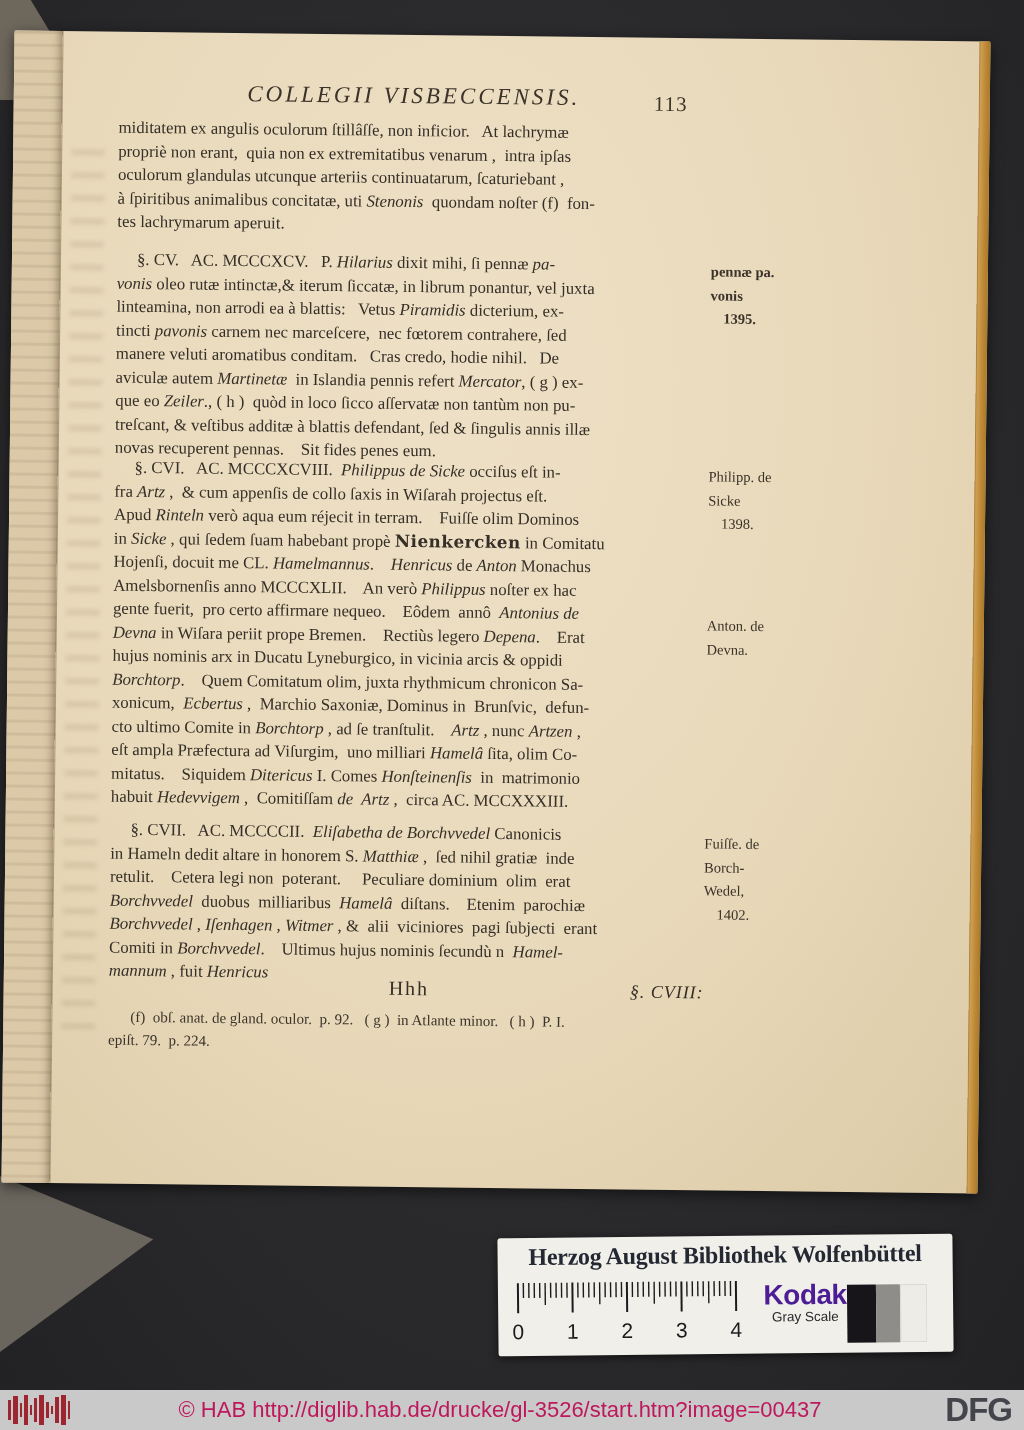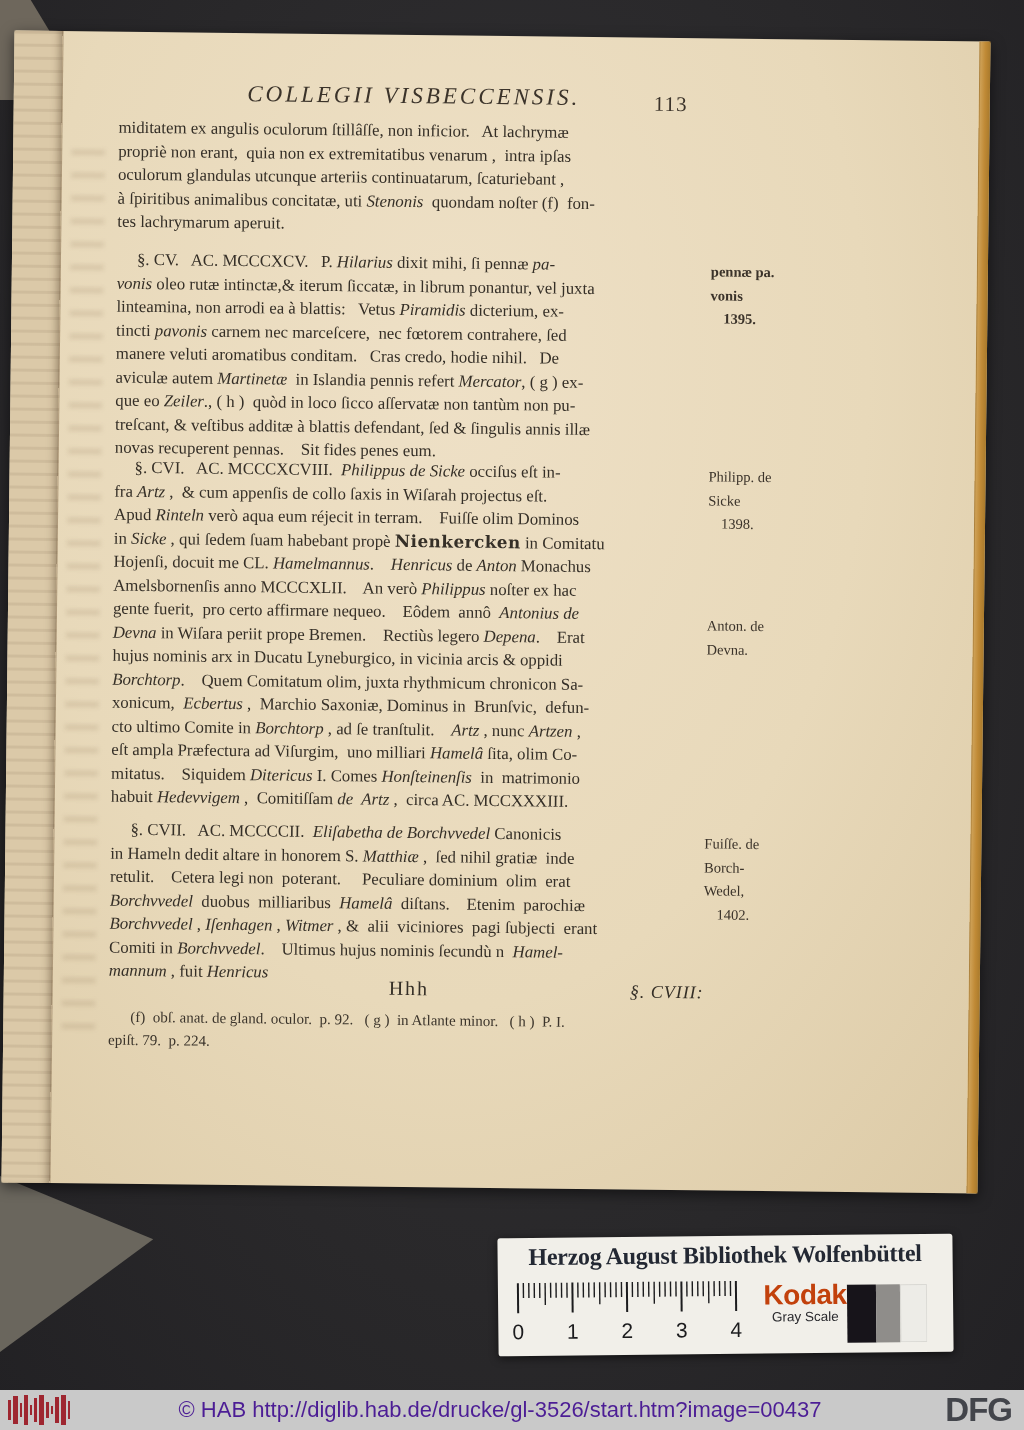--- a/index.html
+++ b/index.html
@@ -94,42 +94,42 @@
   }
   .ruler{position:absolute;left:12px;top:44px;width:240px;height:36px;}
   .ruler-numbers{position:absolute;left:12px;top:82px;width:240px;height:26px;}
   .ruler-numbers span{
     position:absolute;transform:translateX(-50%);
     font-family:"Liberation Sans",sans-serif;font-size:21px;color:#1c1c1e;
   }
   .kodak-brand{position:absolute;left:262px;top:46px;width:90px;text-align:center;}
   .kodak-word{
     font-family:"Liberation Sans",sans-serif;font-weight:bold;font-size:28px;
-    color:#c2410c;letter-spacing:-.5px;line-height:28px;
+    color:#4c1d95;letter-spacing:-.5px;line-height:28px;
   }
   .kodak-sub{
     font-family:"Liberation Sans",sans-serif;font-size:13.5px;color:#2a2a2e;line-height:16px;
   }
   .patches{position:absolute;left:349px;top:50px;height:58px;display:flex;}
   .patch{height:58px;}
   .patch.black{width:29px;background:#17141a;}
   .patch.gray{width:24px;background:#8f8d8a;}
   .patch.white{width:27px;background:#edece7;box-shadow:inset 0 0 0 1px rgba(0,0,0,.08);}
   
   .footer-bar{
     position:absolute;left:0;top:1390px;width:1024px;height:40px;
     background:#c9c9c9;display:flex;align-items:center;
   }
   .hab-logo{
     position:absolute;left:8px;top:0;height:40px;display:flex;align-items:center;gap:2px;
   }
   .hab-logo span{display:block;background:#9e2630;}
   .copyright{
     position:absolute;left:0;top:0;width:1000px;height:40px;line-height:40px;text-align:center;
-    font-family:"Liberation Sans",sans-serif;font-size:22px;color:#4c1d95;
+    font-family:"Liberation Sans",sans-serif;font-size:22px;color:#be185d;
   }
   .dfg-logo{
     position:absolute;right:12px;top:2px;height:40px;line-height:36px;
     font-family:"Liberation Sans",sans-serif;font-weight:900;font-size:33px;
     color:#43454b;letter-spacing:-1px;
   }
 </style>
 </head>
 <body>
 

